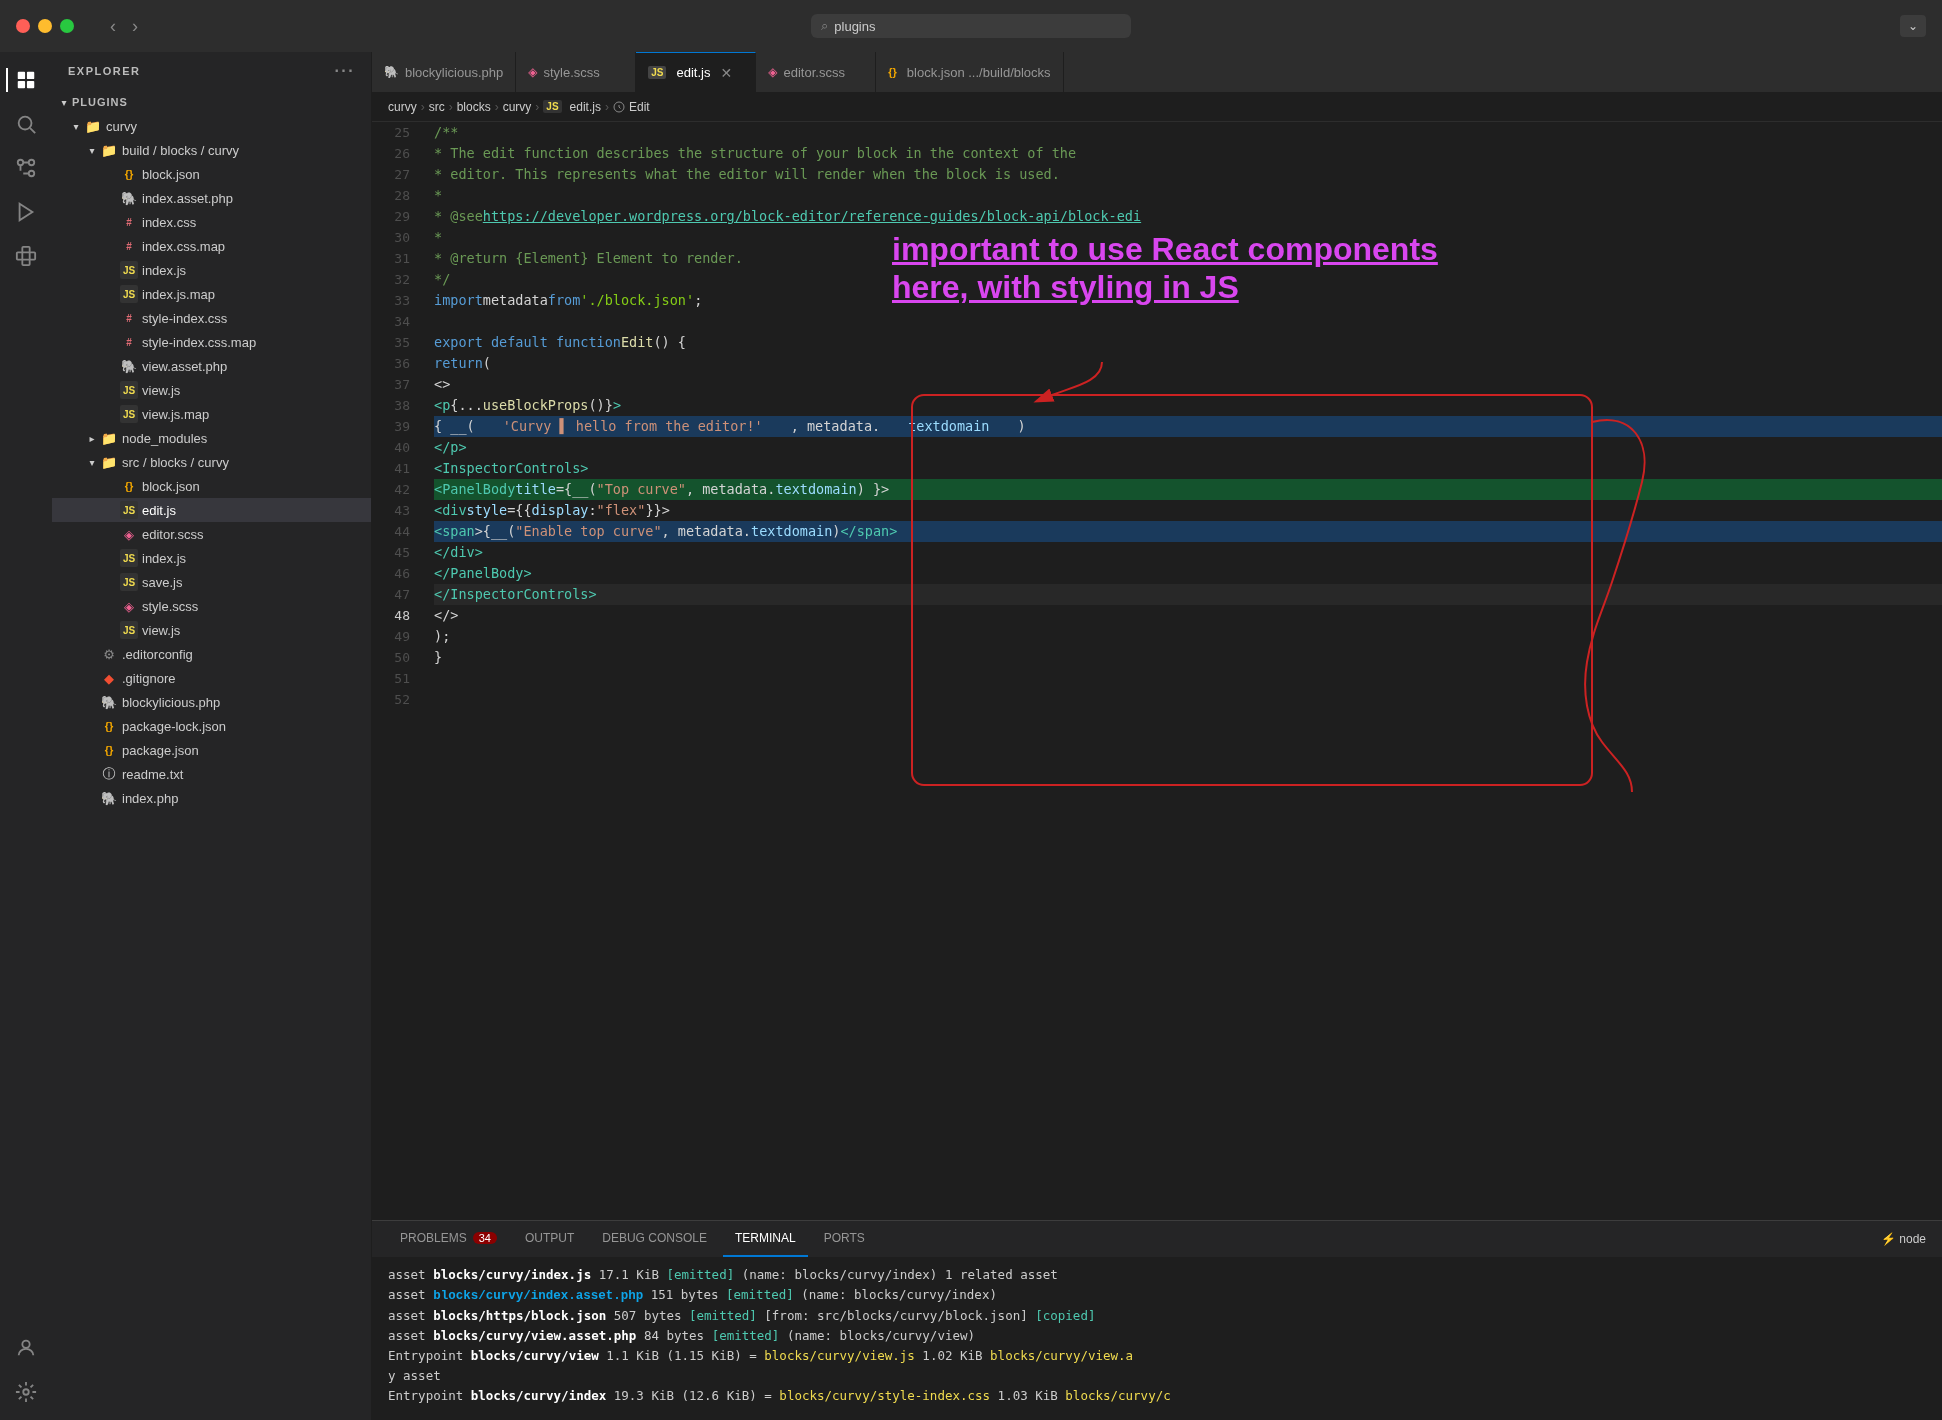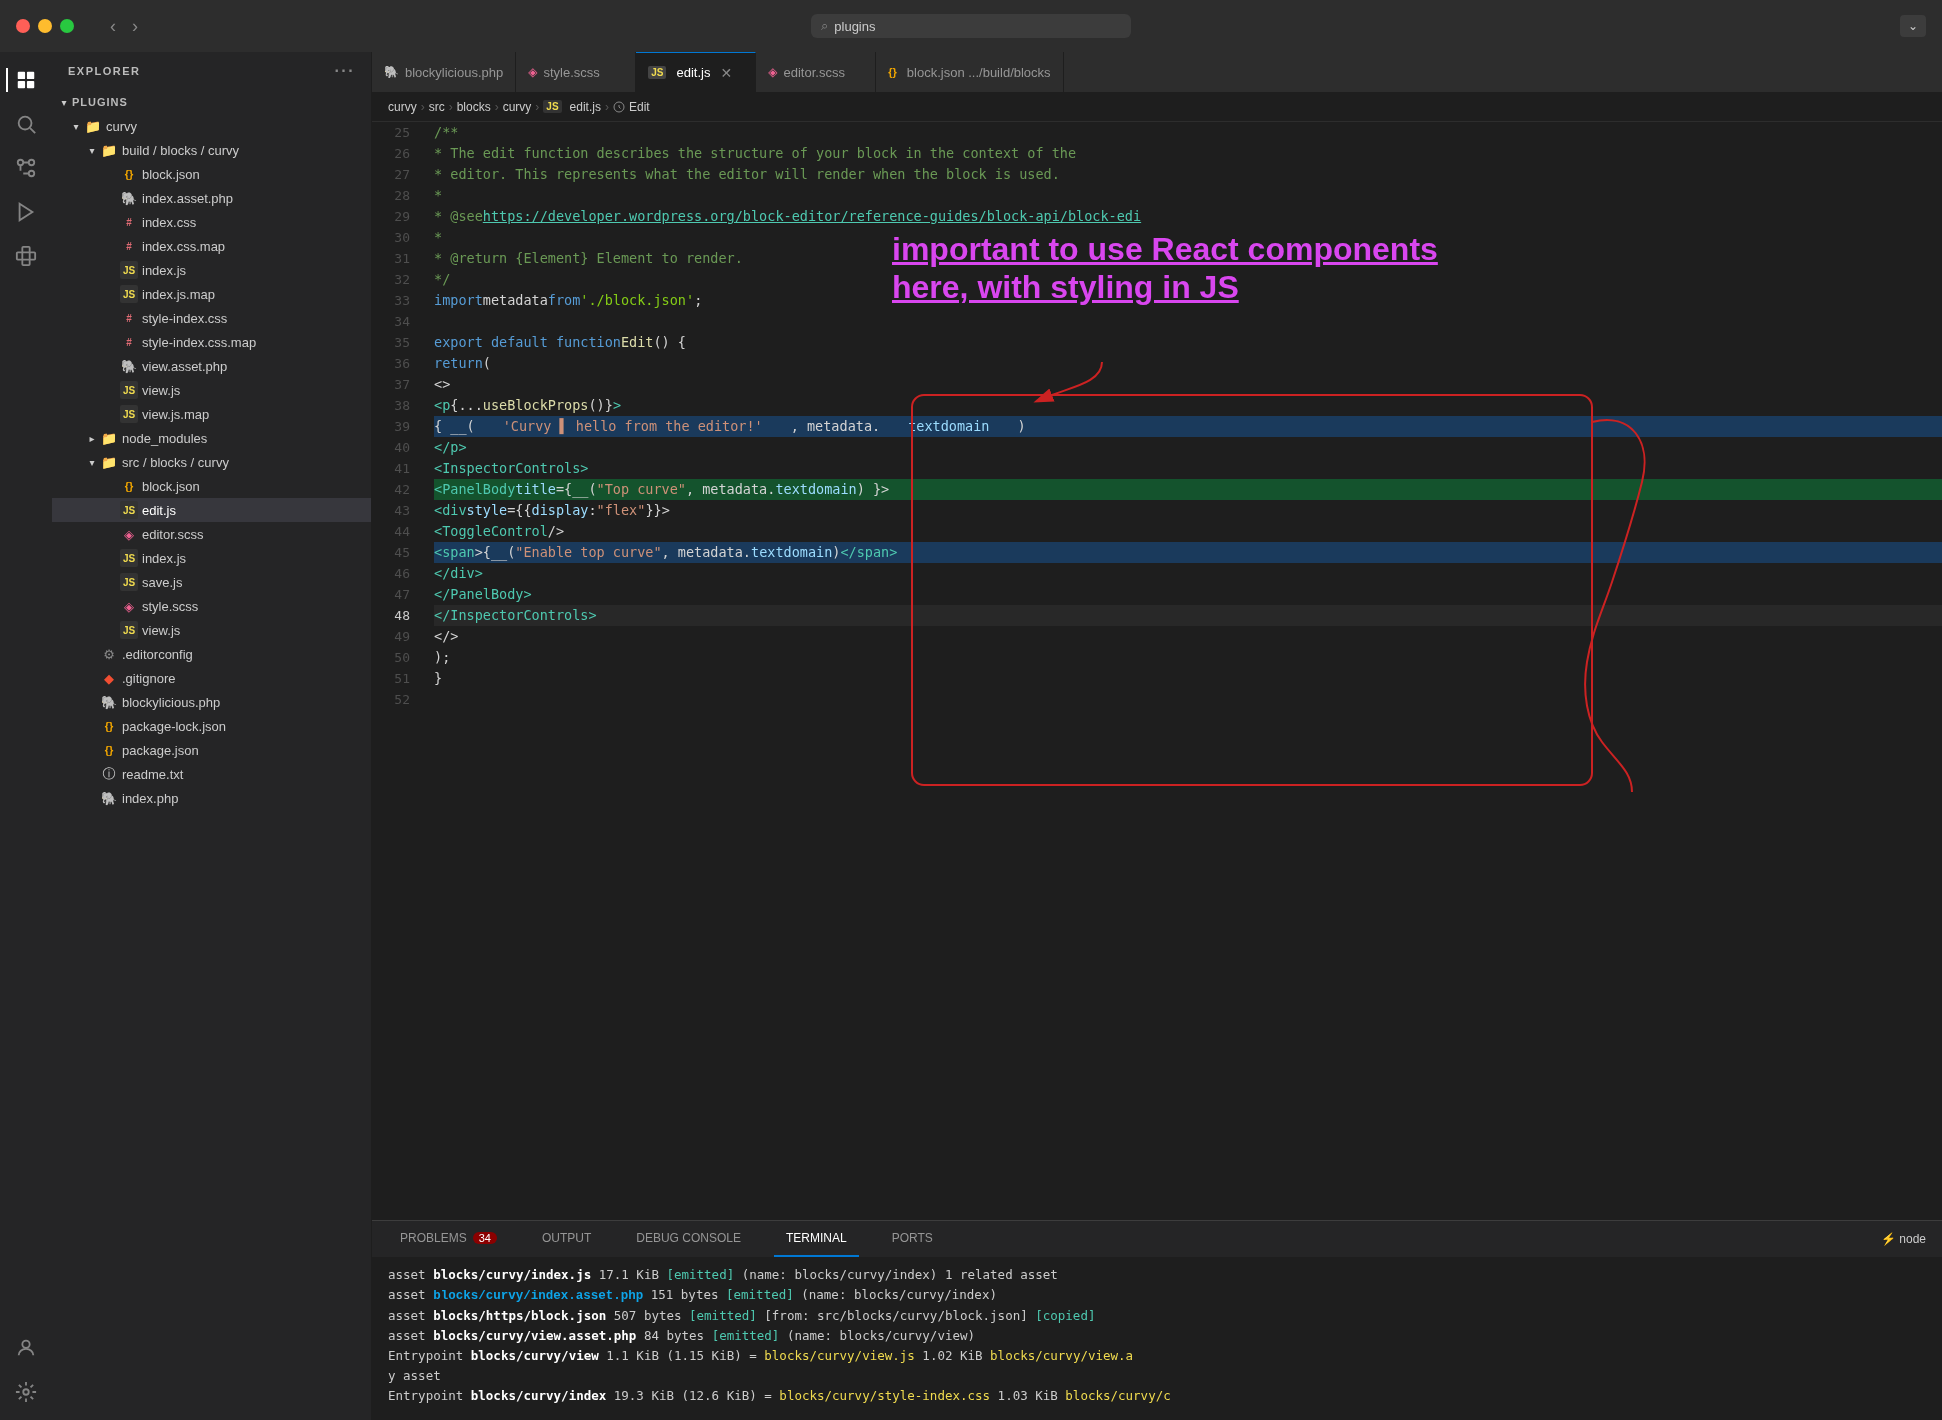--- a/index.html
+++ b/index.html
@@ -322,21 +322,21 @@
       display: flex;
       flex-direction: column;
       flex-shrink: 0;
     }
     .panel-tabs {
       display: flex;
       align-items: center;
       background: #252526;
       height: 36px;
       padding: 0 16px;
-      gap: 21px;
+      gap: 4px;
       flex-shrink: 0;
     }
     .panel-tab {
       padding: 0 12px;
       height: 100%;
       display: flex;
       align-items: center;
       font-size: 12px;
       color: #969696;
       cursor: pointer;
@@ -792,25 +792,20 @@
               <span style="color: rgb(212, 212, 212);">                    </span>
               <span style="color: rgb(78, 201, 176);">&lt;div</span>
               <span style="color: rgb(212, 212, 212);"> </span>
               <span style="color: rgb(156, 220, 254);">style</span>
               <span style="color: rgb(212, 212, 212);">={{</span>
               <span style="color: rgb(156, 220, 254);">display</span>
               <span style="color: rgb(212, 212, 212);">: </span>
               <span style="color: rgb(206, 145, 120);">"flex"</span>
               <span style="color: rgb(212, 212, 212);">}}&gt;</span>
             </div>
-            <div class="code-line">
-              <span style="color: rgb(212, 212, 212);">                        </span>
-              <span style="color: rgb(78, 201, 176);">&lt;ToggleControl</span>
-              <span style="color: rgb(212, 212, 212);"> /&gt;</span>
-            </div>
             <div class="code-line" style="background-color: rgb(26, 58, 92);">
               <span style="color: rgb(212, 212, 212);">                        </span>
               <span style="color: rgb(78, 201, 176);">&lt;span</span>
               <span style="color: rgb(212, 212, 212);">&gt;{__(</span>
               <span style="color: rgb(206, 145, 120);">"Enable top curve"</span>
               <span style="color: rgb(212, 212, 212);">, metadata.</span>
               <span style="color: rgb(156, 220, 254);">textdomain</span>
               <span style="color: rgb(212, 212, 212);">)</span>
               <span style="color: rgb(78, 201, 176);">&lt;/span&gt;</span>
             </div>

